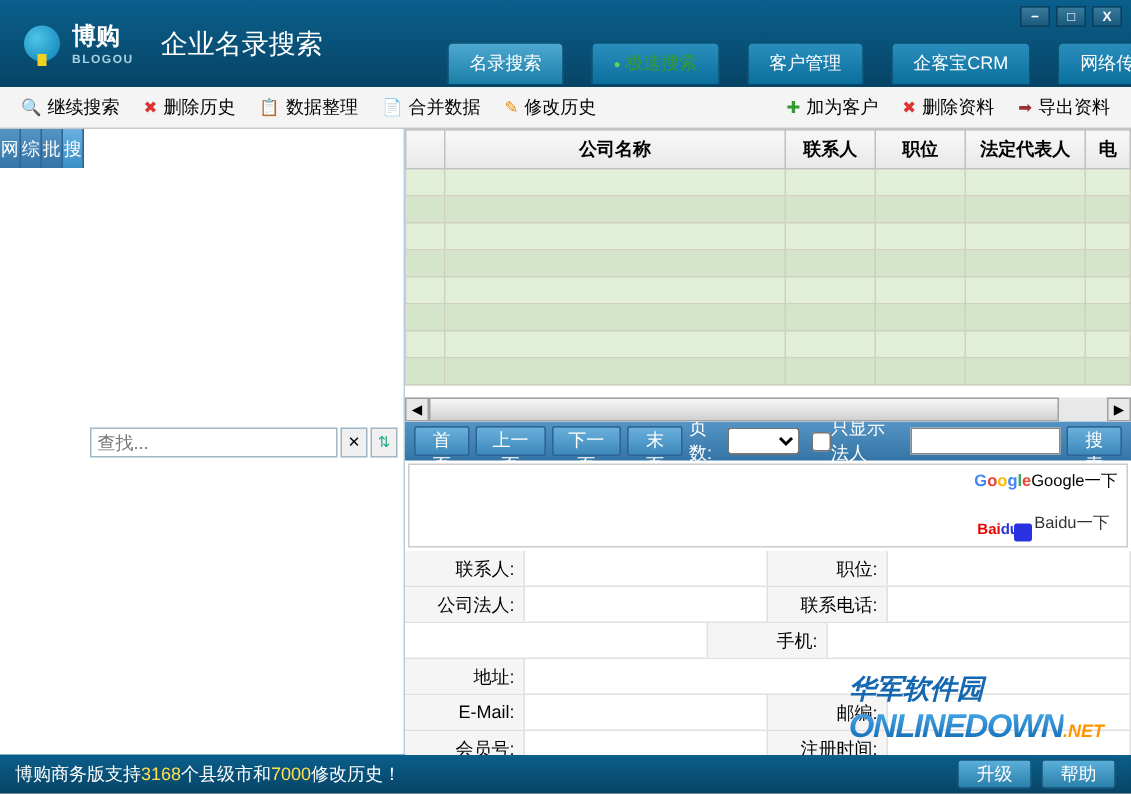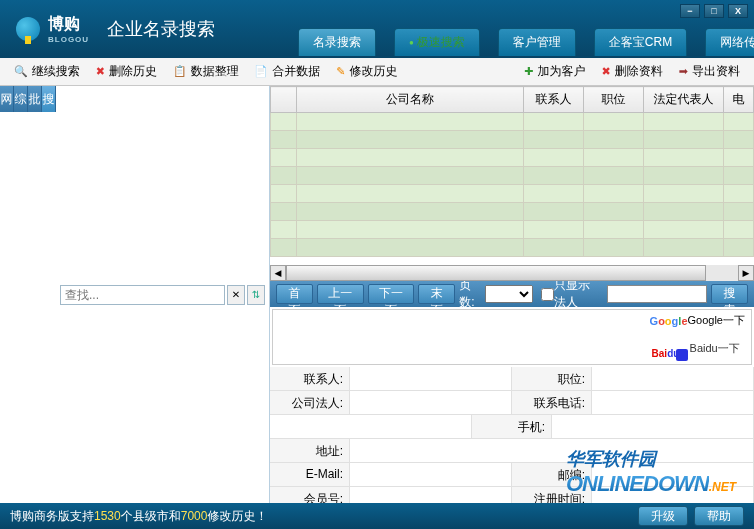--- a/index.html
+++ b/index.html
@@ -33,21 +33,21 @@
 .side-tabs { display: flex; background: linear-gradient(to bottom, #5595c5, #3575a5); height: 26px; }
 .side-tab { flex: 1; text-align: center; font-size: 12px; color: #fff; line-height: 26px; border-right: 1px solid #2a6595; cursor: pointer; }
 .side-tab.active { background: linear-gradient(to bottom, #6ab0e0, #3a8fc5); }
 .search-row { display: flex; align-items: center; padding: 6px 4px; gap: 2px; }
 .search-input { flex: 1; height: 20px; border: 1px solid #a0b8c8; padding: 0 4px; font-size: 12px; }
 .search-btn { width: 18px; height: 20px; border: 1px solid #a0b8c8; background: #f0f0f0; cursor: pointer; font-size: 10px; }
 .tree-area { flex: 1; background: #fff; overflow: auto; }
 .main-area { flex: 1; display: flex; flex-direction: column; overflow: hidden; }
 .table-wrap { height: 195px; overflow: auto; position: relative; }
 table.grid { width: 100%; border-collapse: collapse; font-size: 12px; table-layout: fixed; }
-table.grid th { background: linear-gradient(to bottom, #f8f8f8, #e8e8e8); border: 1px solid #c0c0c0; padding: 4px 6px; font-weight: normal; text-align: center; height: 22px; }
+table.grid th { background: linear-gradient(to bottom, #f8f8f8, #e8e8e8); border: 1px solid #c0c0c0; padding: 4px 6px; font-weight: bold; text-align: center; height: 22px; }
 table.grid td { border: 1px solid #d0d0c0; padding: 4px; height: 18px; }
 tr.even td { background: #e0efd5; }
 tr.odd td { background: #d5e5ca; }
 .scroll-track { position: absolute; bottom: 0; left: 0; right: 0; height: 16px; background: #e8e8e8; }
 .scroll-thumb { position: absolute; left: 16px; top: 0; width: 420px; height: 16px; background: linear-gradient(to bottom, #f8f8f8, #d0d0d0); border: 1px solid #a0a0a0; }
 .scroll-btn { position: absolute; width: 16px; height: 16px; background: #e8e8e8; border: 1px solid #a0a0a0; font-size: 9px; text-align: center; line-height: 14px; }
 .pager { height: 26px; background: linear-gradient(to bottom, #5595c5, #3575a5); display: flex; align-items: center; padding: 0 6px; gap: 4px; font-size: 12px; color: #fff; }
 .page-btn { height: 20px; padding: 0 8px; background: linear-gradient(to bottom, #6aafdb, #3d89bb); border: 1px solid #2a6595; color: #fff; font-size: 12px; cursor: pointer; border-radius: 2px; }
 .page-select { height: 18px; width: 60px; font-size: 11px; }
 .page-input { height: 18px; width: 100px; padding: 0 3px; border: 1px solid #888; font-size: 11px; }
@@ -327,21 +327,21 @@
             <div class="detail-val"></div>
           <div class="detail-label">注册时间:</div>
             <div class="detail-val"></div>
         </div>
       </div>
     </div>
   </div>
 
   <div class="statusbar">
     <div class="status-text">
-      <span>博购商务版支持</span><span class="hl">1530</span><span>个县级市和</span><span class="hl">7000</span><span>修改历史！</span>
+      <span>博购商务版支持</span><span class="hl">3168</span><span>个县级市和</span><span class="hl">7000</span><span>修改历史！</span>
     </div>
     <div class="status-btns">
       <button class="status-btn">升级</button>
       <button class="status-btn">帮助</button>
     </div>
   </div>
 
   <div class="watermark">
     <div class="wm-cn">华军软件园</div>
     <span class="wm-en">ONLINEDOWN</span><span class="wm-net">.NET</span>

